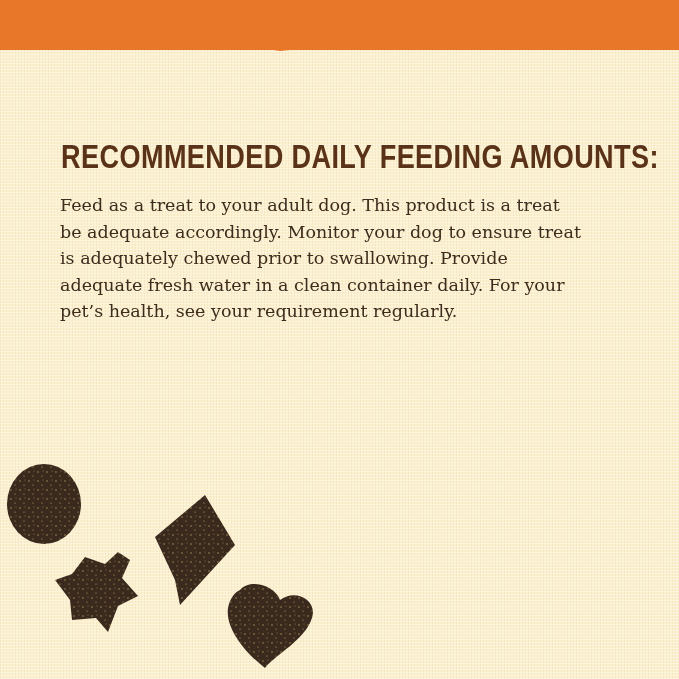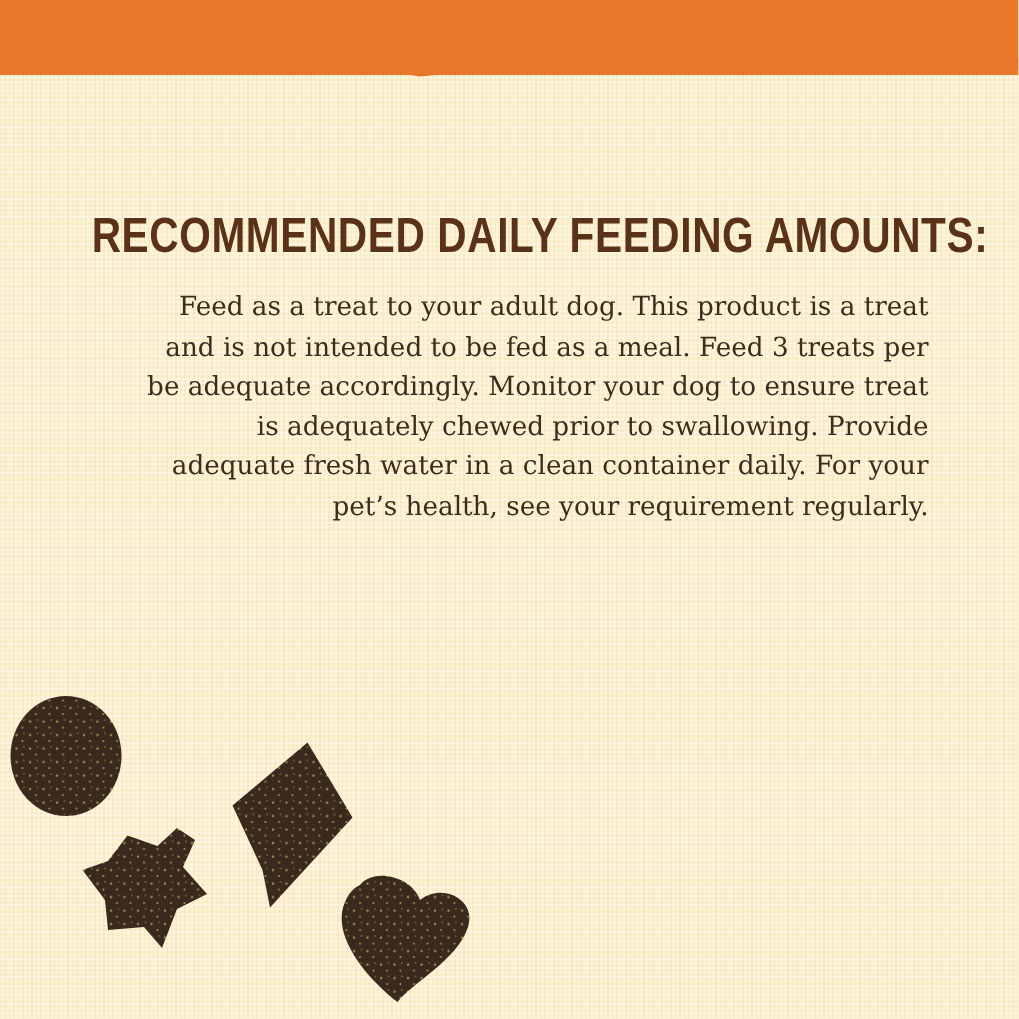--- a/index.html
+++ b/index.html
@@ -17,39 +17,38 @@
     .torn-edge { position: absolute; left: 0; top: 38px; width: 679px; height: 16px; }
     .heading {
       position: absolute; left: 0; top: 138px; width: 679px; text-align: center;
       font-family: "Liberation Sans", sans-serif; font-weight: bold;
       font-size: 33px; letter-spacing: 0.5px; color: #5a3217;
       transform: scaleX(0.82); transform-origin: center;
       white-space: nowrap;
     }
     .body-text {
       position: absolute; left: 60px; top: 192px; width: 559px;
-      text-align: right; font-family: "DejaVu Serif", serif;
+      text-align: left; font-family: "DejaVu Serif", serif;
       font-size: 17.5px; line-height: 26.6px; color: #3d2b1c;
     }
     .body-text span { display: block; white-space: nowrap; }
     .treats { position: absolute; left: 0; top: 460px; width: 340px; height: 219px; }
   </style>
 </head>
 <body>
 
 <div class="top-band"></div>
 <svg class="torn-edge" viewBox="0 0 679 16" preserveAspectRatio="none">
   <path d="M0 0 H679 V8 L660 9 L640 7 L620 10 L600 8 L580 11 L560 9 L540 10 L520 8 L500 11 L480 9 L460 10 L440 8 L420 11 L400 9 L380 12 L360 9 L340 10 L320 8 L300 11 L280 13 L260 10 L240 12 L220 9 L200 11 L180 9 L160 10 L140 8 L120 11 L100 9 L80 10 L60 8 L40 9 L20 8 L0 9 Z" fill="#e9772a"></path>
 </svg>
 
 <div class="heading">RECOMMENDED DAILY FEEDING AMOUNTS:</div>
 
 <div class="body-text">
   <span>Feed as a treat to your adult dog. This product is a treat</span>
-  <span>and is not intended to be fed as a meal. Feed 3 treats per</span>
   <span>be adequate accordingly. Monitor your dog to ensure treat</span>
   <span>is adequately chewed prior to swallowing. Provide</span>
   <span>adequate fresh water in a clean container daily. For your</span>
   <span>pet’s health, see your requirement regularly.</span>
 </div>
 
 <svg class="treats" viewBox="0 0 340 219">
   <defs>
     <pattern id="speck" width="9" height="9" patternUnits="userSpaceOnUse">
       <rect width="9" height="9" fill="#3a2a1e"></rect>

